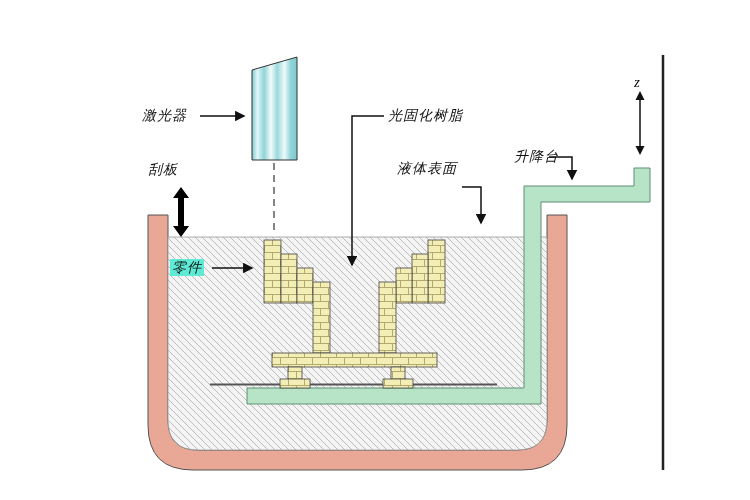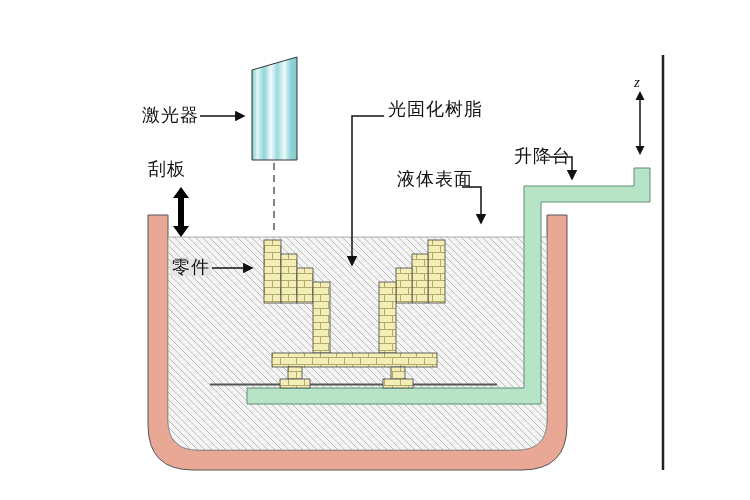--- a/index.html
+++ b/index.html
@@ -6,27 +6,28 @@
   .stage{
     position:relative;
     width:750px;height:500px;
     background:#ffffff;
     overflow:hidden;
     font-family:"Liberation Sans", sans-serif;
   }
   .stage svg{position:absolute;left:0;top:0;}
   .lbl{
     position:absolute;
-    font-size:18px;
+    font-size:14px;
     color:#111;
     line-height:17px;
     white-space:nowrap;
     letter-spacing:1px;
+    font-style:italic;
   }
-  .lbl.boxed{background:#e5e5e5;padding:0 2px;}
+  .lbl.boxed{background:#5eead4;padding:0 2px;}
   .lbl.axis{
     font-family:"Liberation Serif", serif;
     font-style:italic;
     font-size:15px;
     letter-spacing:0;
   }
 </style>
 </head>
 <body>
 
@@ -100,18 +101,18 @@
     <g>
       <line x1="640" y1="99" x2="640" y2="147" stroke="#111" stroke-width="1.5"></line>
       <polygon points="640,91 635.5,100 644.5,100" fill="#111"></polygon>
       <polygon points="640,155 635.5,146 644.5,146" fill="#111"></polygon>
     </g>
   </svg>
 
   <div class="lbl" style="left:142px;top:107px">激光器</div>
   <div class="lbl" style="left:148px;top:161px">刮板</div>
   <div class="lbl boxed" style="left:170px;top:259px">零件</div>
-  <div class="lbl" style="left:388px;top:101px">光固化树脂</div>
-  <div class="lbl" style="left:397px;top:171px">液体表面</div>
+  <div class="lbl" style="left:388px;top:107px">光固化树脂</div>
+  <div class="lbl" style="left:397px;top:160px">液体表面</div>
   <div class="lbl" style="left:514px;top:148px">升降台</div>
   <div class="lbl axis" style="left:634px;top:74px">z</div>
 
 </div>
 
 </body></html>

